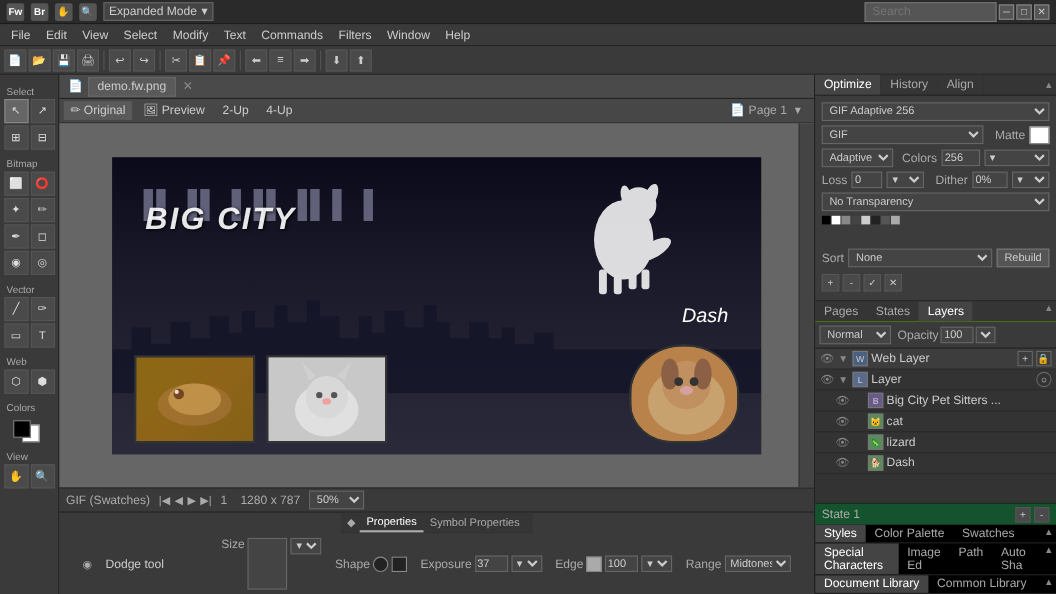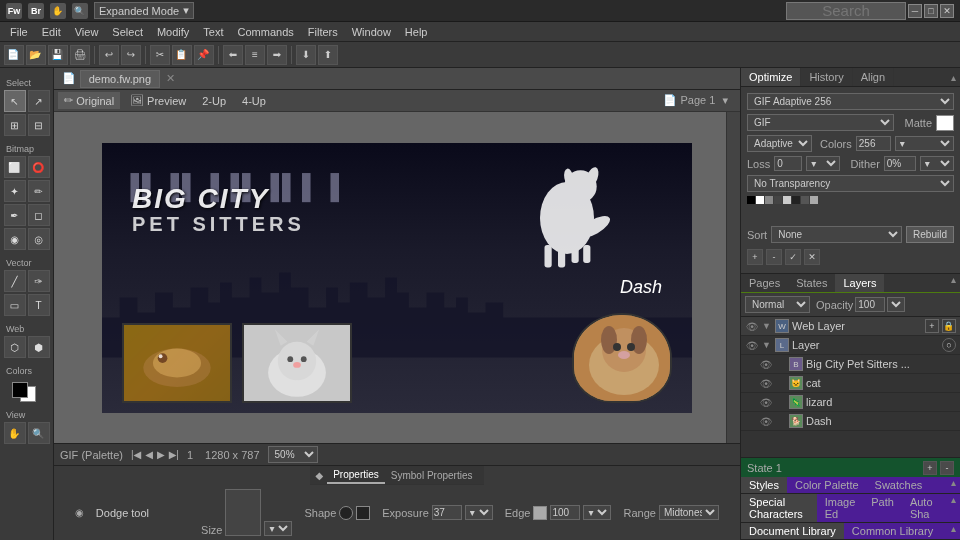--- a/index.html
+++ b/index.html
@@ -9,21 +9,21 @@
     #titlebar {
       display: flex; align-items: center; justify-content: space-between;
       background: #2a2a2a; height: 22px; padding: 0 6px;
       border-bottom: 1px solid #1a1a1a;
     }
     #titlebar-left { display: flex; align-items: center; gap: 6px; }
     #titlebar-center { color: #ccc; font-size: 11px; }
     #titlebar-right { display: flex; align-items: center; gap: 2px; }
     .app-icon { width: 16px; height: 16px; background: #555; border-radius: 2px; display:flex;align-items:center;justify-content:center;font-size:9px;color:#fff;font-weight:bold; }
     .mode-selector { background: #444; border: 1px solid #666; color: #ccc; font-size: 11px; padding: 1px 4px; display:flex;align-items:center;gap:4px; }
-    .search-box { background: #555; border: 1px solid #777; color: #ccc; font-size: 15px; padding: 1px 6px; width: 120px; height: 18px; text-align: center; }
+    .search-box { background: #555; border: 1px solid #777; color: #ccc; font-size: 11px; padding: 1px 6px; width: 120px; height: 18px; }
     .win-btn { width: 14px; height: 14px; border: 1px solid #888; background: #555; display:flex;align-items:center;justify-content:center;font-size:9px;cursor:pointer; }
 
     
     #menubar {
       display: flex; align-items: center; background: #3a3a3a; height: 20px;
       padding: 0 4px; border-bottom: 1px solid #222; gap: 2px;
     }
     .menu-item { padding: 2px 6px; color: #ccc; font-size: 11px; cursor: pointer; }
 
     
@@ -140,21 +140,21 @@
     .layer-vis { width: 14px; height: 14px; display:flex;align-items:center;justify-content:center;font-size:10px;color:#888;cursor:pointer; }
     .layer-expand { width: 10px; font-size: 9px; color: #888; cursor: pointer; }
     .layer-icon { width: 14px; height: 14px; background: #555; border: 1px solid #777; display:flex;align-items:center;justify-content:center;font-size:8px;color:#ccc; }
     .layer-icon.folder { background: #5a6a8a; }
     .layer-icon.img { background: #5a8a5a; }
     .layer-name { flex:1; font-size: 11px; color: #ccc; }
     .layer-extra { width: 14px; height: 14px; border: 1px solid #666; background: transparent; display:flex;align-items:center;justify-content:center;font-size:9px; }
 
     
     #state-bar { background: #14532d; height: 20px; display:flex;align-items:center;padding:0 6px;border-top:1px solid #222;font-size:11px;color:#aaa; }
-    .bottom-panel-tabs { display:flex;background:#4c1d95;border-bottom:1px solid #222; }
+    .bottom-panel-tabs { display:flex;background:#000000;border-bottom:1px solid #222; }
     .bottom-panel-tab { padding: 2px 8px; font-size: 11px; color: #aaa; cursor: pointer; }
     .bottom-panel-tab.active { background: #444; color: #fff; }
 
     
     #right-panel ::-webkit-scrollbar { width: 8px; }
     #right-panel ::-webkit-scrollbar-track { background: #2a2a2a; }
     #right-panel ::-webkit-scrollbar-thumb { background: #666; }
 
     .canvas-scrollbar-v {
       position: absolute; right: 0; top: 0; bottom: 0; width: 14px;
@@ -310,21 +310,20 @@
     <div id="canvas-wrapper">
 
       <div class="canvas-scrollbar-v"></div>
 
       <div id="canvas">
         <div class="canvas-bg"></div>
         <div class="buildings"></div>
 
         <div style="position:absolute;left:20px;top:30px;color:rgba(150,150,180,0.6);font-size:24px;letter-spacing:3px;">▐▌▐▌▐▐▌▐▌▌▐</div>
         <div class="big-city-text">BIG CITY</div>
-        <div class="pet-sitters-text">PET SITTERS</div>
 
         <div style="position:absolute;right:80px;top:20px;width:90px;height:110px;opacity:0.85;">
           <svg viewBox="0 0 100 120" width="90" height="110">
             <ellipse cx="50" cy="60" rx="30" ry="40" fill="white"></ellipse>
             <circle cx="65" cy="25" r="18" fill="white"></circle>
             <ellipse cx="78" cy="15" rx="6" ry="12" fill="white" transform="rotate(20,78,15)"></ellipse>
             <ellipse cx="52" cy="15" rx="5" ry="10" fill="white" transform="rotate(-10,52,15)"></ellipse>
             <rect x="25" y="90" width="8" height="25" rx="3" fill="white"></rect>
             <rect x="40" y="90" width="8" height="25" rx="3" fill="white"></rect>
             <rect x="55" y="90" width="8" height="20" rx="3" fill="white"></rect>
@@ -368,21 +367,21 @@
             <ellipse cx="65" cy="25" rx="8" ry="14" fill="#8B6044"></ellipse>
             <circle cx="43" cy="32" r="4" fill="#333"></circle>
             <circle cx="57" cy="32" r="4" fill="#333"></circle>
             <ellipse cx="50" cy="40" rx="6" ry="4" fill="#d4a0a0"></ellipse>
           </svg>
         </div>
       </div>
     </div>
 
     <div id="status-bar">
-      <span>GIF (Palette)</span>
+      <span>GIF (Swatches)</span>
       <div id="canvas-nav">
         <span class="nav-btn">|◀</span>
         <span class="nav-btn">◀</span>
         <span class="nav-btn">▶</span>
         <span class="nav-btn">▶|</span>
         <span style="padding:0 4px;">1</span>
       </div>
       <span>1280 x 787</span>
       <select class="lyr-select" style="width:50px;">
         <option>50%</option>
@@ -391,21 +390,21 @@
 
     <div id="props-panel" style="flex-direction:column;height:75px;">
       <div style="display:flex;align-items:center;background:#353535;border-bottom:1px solid #333;height:20px;padding:0 6px;">
         <span style="color:#aaa;font-size:10px;margin-right:4px;">◆</span>
         <div class="props-tab active">Properties</div>
         <div class="props-tab">Symbol Properties</div>
       </div>
       <div style="display:flex;align-items:center;padding:4px 8px;gap:12px;background:#3a3a3a;flex:1;">
         <span style="color:#aaa;font-size:10px;">◉</span>
         <span style="color:#ccc;font-size:11px;">Dodge tool</span>
-        <div style="display:flex;align-items:flex-end;gap:3px;margin-left:40px;">
+        <div style="display:flex;align-items:flex-start;gap:3px;margin-left:40px;">
           <span style="color:#aaa;font-size:11px;">Size</span>
           <input type="text" style="width: 30px; background: rgb(68, 68, 68); border: 1px solid rgb(102, 102, 102); color: rgb(204, 204, 204); font-size: 10px; padding: 17px;" value="23">
           <select style="background:#444;border:1px solid #666;color:#ccc;font-size:10px;"><option>▾</option></select>
         </div>
         <div style="display:flex;align-items:center;gap:3px;">
           <span style="color:#aaa;font-size:11px;">Shape</span>
           <div style="width:14px;height:14px;background:#222;border:1px solid #888;border-radius:50%;"></div>
           <div style="width:14px;height:14px;background:#222;border:1px solid #888;"></div>
         </div>
         <div style="display:flex;align-items:center;gap:3px;">

